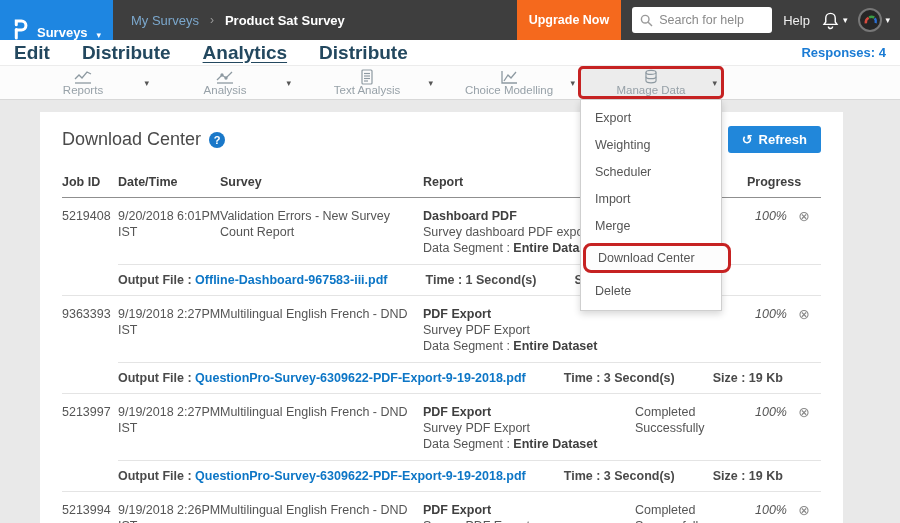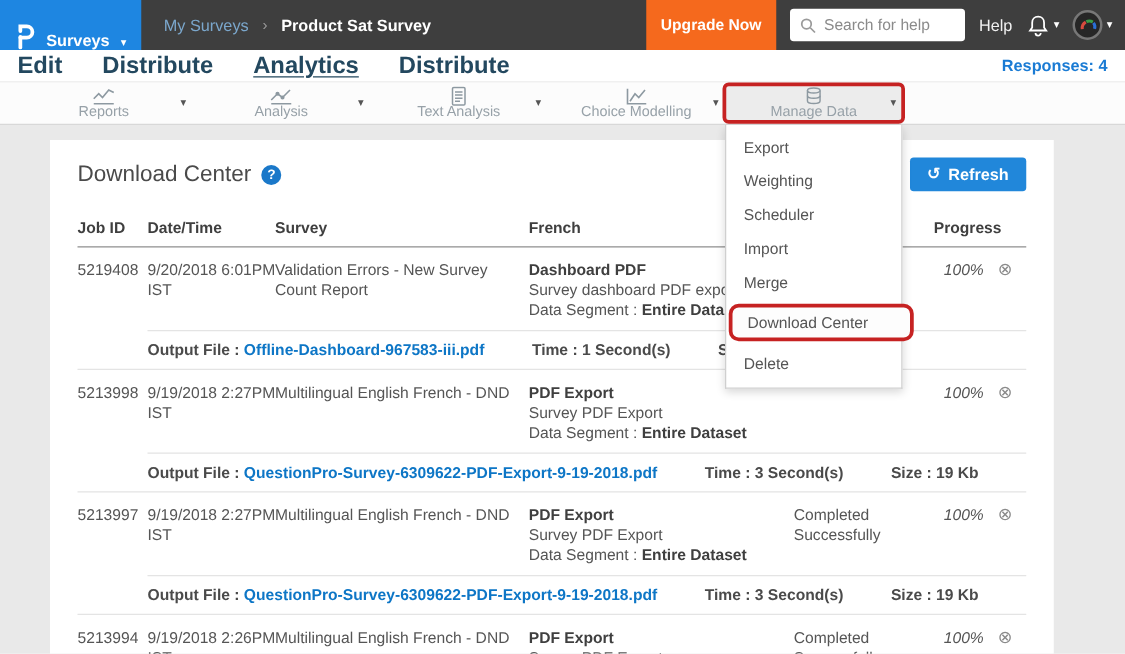--- a/index.html
+++ b/index.html
@@ -236,21 +236,21 @@
       <span class="refresh-icon">↺</span>
       <span>Refresh</span>
     </button>
   </div>
 
   <div class="tbl">
     <div class="grid-row tbl-head">
       <div>Job ID</div>
       <div>Date/Time</div>
       <div>Survey</div>
-      <div>French</div>
+      <div>Report</div>
       <div></div>
       <div class="th-progress">Progress</div>
       <div></div>
     </div>
 
     <div class="job-block">
       <div class="grid-row job-row">
         <div>5219408</div>
         <div class="dt">
           <span>9/20/2018 6:01PM</span>
@@ -268,21 +268,21 @@
       </div>
       <div class="output-row">
         <span class="lbl-pair"><span>Output File :</span> <span class="file-link">Offline-Dashboard-967583-iii.pdf</span></span>
         <span class="lbl-pair"><span>Time :</span> <span>1 Second(s)</span></span>
         <span class="lbl-pair"><span>Size :</span> <span>125 Kb</span></span>
       </div>
     </div>
 
     <div class="job-block">
       <div class="grid-row job-row">
-        <div>5213998</div>
+        <div>9363393</div>
         <div class="dt">
           <span>9/19/2018 2:27PM</span>
             <span>IST</span>
         </div>
         <div>Multilingual English French - DND</div>
         <div>
           <div class="rpt-title">PDF Export</div>
           <div>Survey PDF Export</div>
           <div><span>Data Segment :</span> <span class="seg-val">Entire Dataset</span></div>
         </div>

